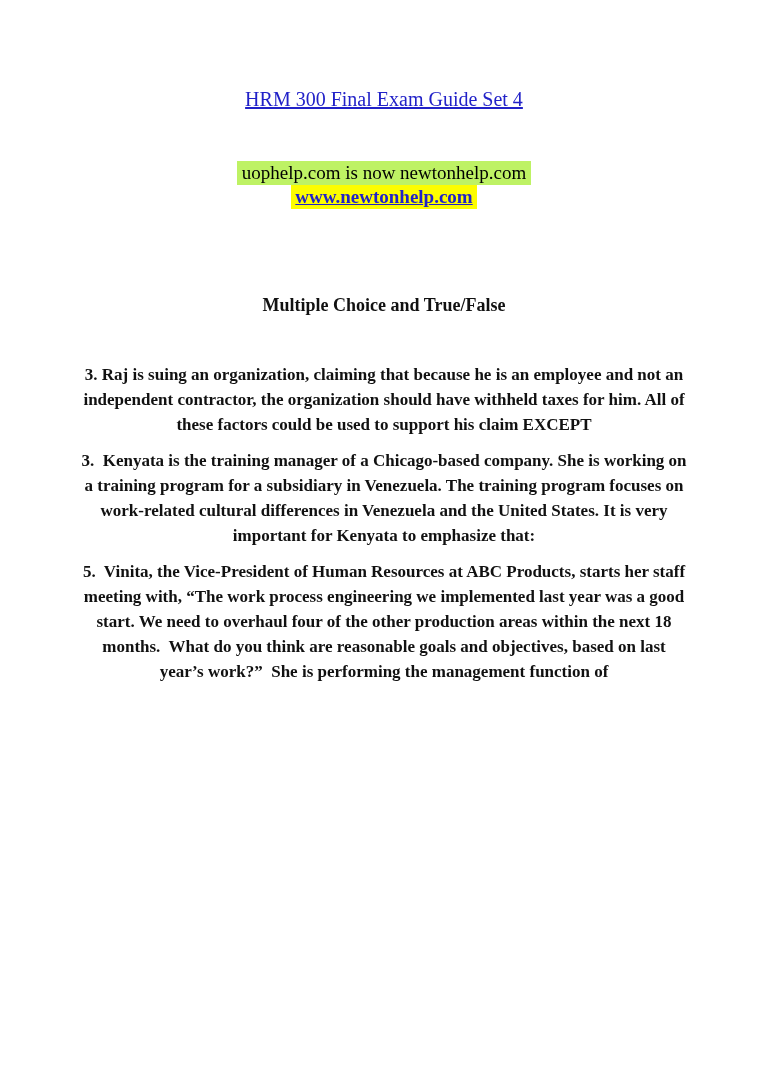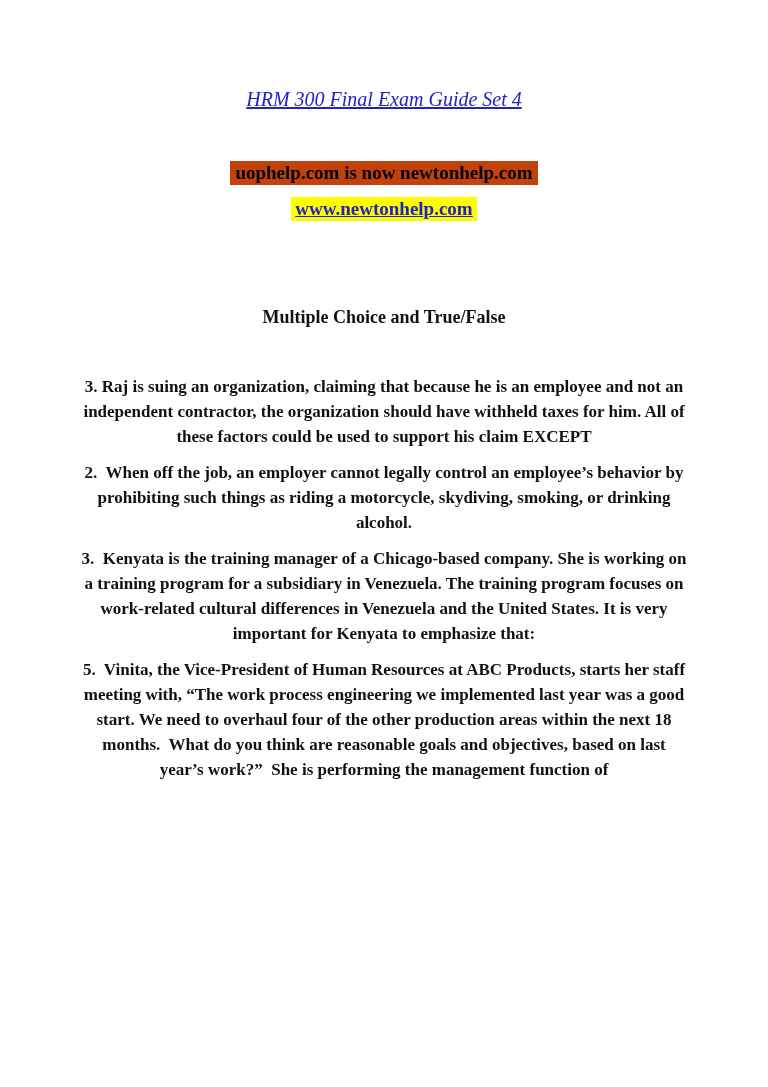--- a/index.html
+++ b/index.html
@@ -15,41 +15,40 @@
     overflow: hidden;
     font-family: "Liberation Serif", "DejaVu Serif", serif;
     color: #111111;
   }
   .doc-title {
     margin: 0;
     padding-top: 88px;
     text-align: center;
     font-size: 20px;
     font-weight: 400;
-    font-style: italic;
   }
   .doc-title a {
     color: #2121c8;
     text-decoration: underline;
     cursor: pointer;
   }
   .banner-green-wrap {
     margin-top: 50px;
     text-align: center;
   }
   .banner-green {
     display: inline-block;
-    background: #c2410c;
+    background: #bef264;
     color: #000000;
-    font-weight: 700;
+    font-weight: 400;
     font-size: 19px;
     padding: 1px 5px;
   }
   .banner-yellow-wrap {
-    margin-top: 12px;
+    margin-top: 0;
     text-align: center;
   }
   .banner-yellow {
     display: inline-block;
     background: #fdfd00;
     color: #2121c8;
     font-weight: 700;
     font-size: 19px;
     text-decoration: underline;
     padding: 1px 4px;
@@ -88,18 +87,17 @@
   </div>
 
   <div class="banner-yellow-wrap">
     <span class="banner-yellow">www.newtonhelp.com</span>
   </div>
 
   <h2 class="section-heading">Multiple Choice and True/False</h2>
 
   <div class="questions">
       <p class="question">3. Raj is suing an organization, claiming that because he is an employee and not an independent contractor, the organization should have withheld taxes for him. All of these factors could be used to support his claim EXCEPT</p>
-      <p class="question">2.&nbsp; When off the job, an employer cannot legally control an employee’s behavior by prohibiting such things as riding a motorcycle, skydiving, smoking, or drinking alcohol.</p>
       <p class="question">3.&nbsp; Kenyata is the training manager of a Chicago-based company. She is working on a training program for a subsidiary in Venezuela. The training program focuses on work-related cultural differences in Venezuela and the United States. It is very important for Kenyata to emphasize that:</p>
       <p class="question">5.&nbsp; Vinita, the Vice-President of Human Resources at ABC Products, starts her staff meeting with, “The work process engineering we implemented last year was a good start. We need to overhaul four of the other production areas within the next 18 months.&nbsp; What do you think are reasonable goals and objectives, based on last year’s work?”&nbsp; She is performing the management function of</p>
     </div>
 
 </div>
 
 </body></html>

